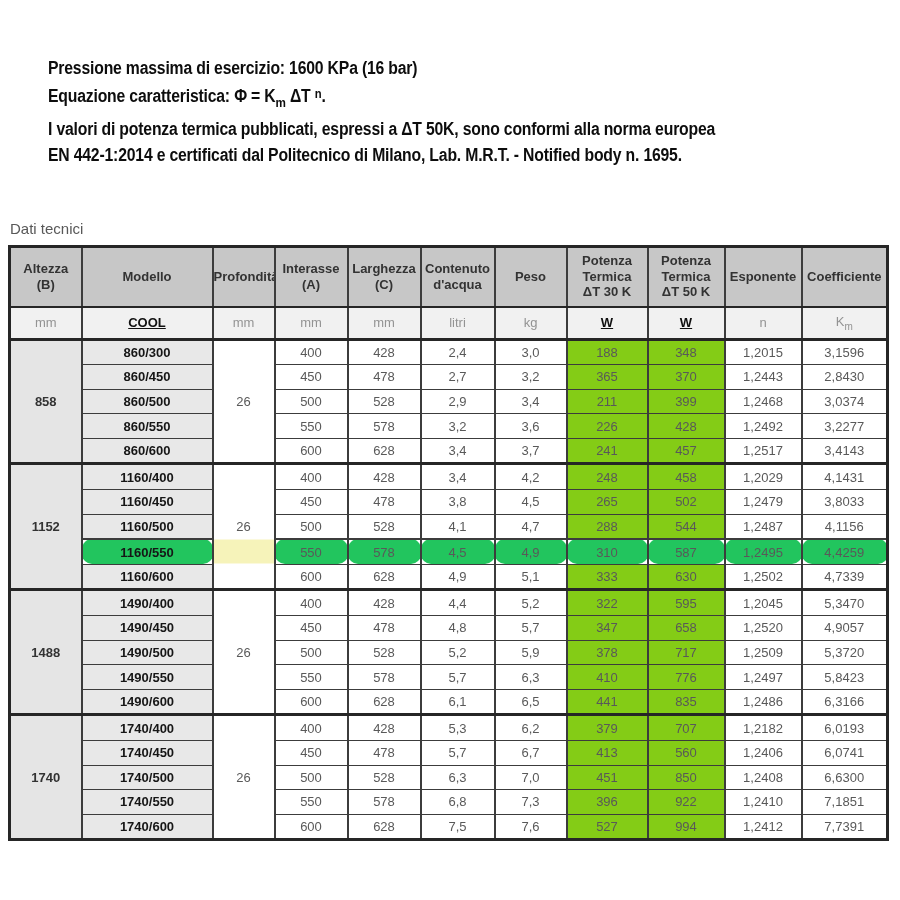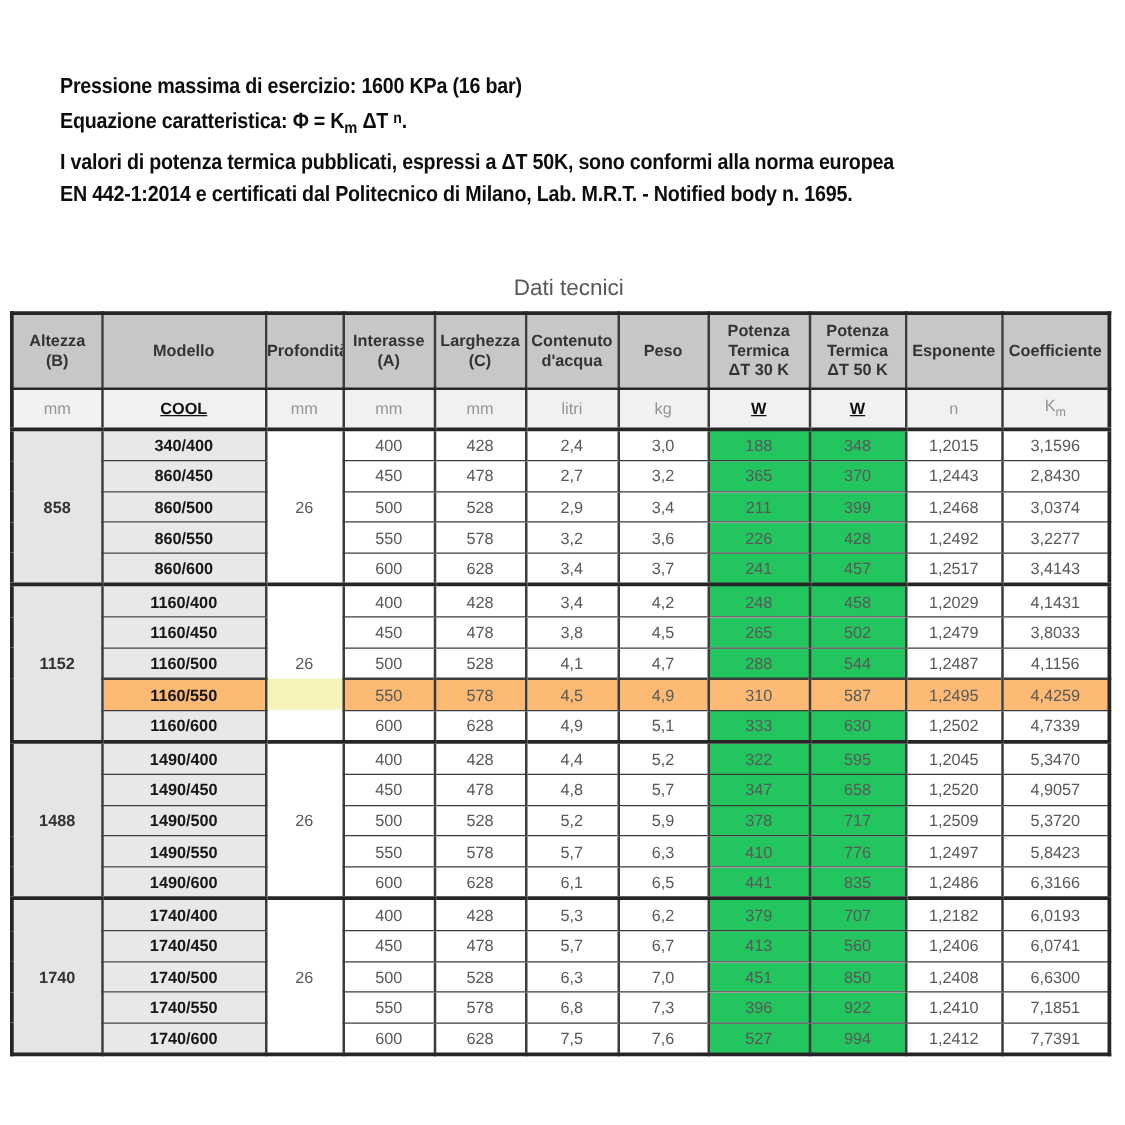--- a/index.html
+++ b/index.html
@@ -18,23 +18,22 @@
     transform: scaleX(0.9);
     transform-origin: 0 0;
     width: 840px;
     letter-spacing: -0.2px;
   }
   .intro .eq-sub { font-size: 13px; }
   .intro .eq-sup { font-size: 12.5px; vertical-align: 4px; }
   
   .section-title {
     margin: 52px 0 8px 10px;
-    font-size: 18px;
+    font-size: 15px;
     color: #585858;
-    text-align: center;
   }
   
   table {
     border-collapse: collapse;
     table-layout: fixed;
     width: 878px;
     margin-left: 8px;
     border: 3px solid #262626;
   }
   th, td {
@@ -63,23 +62,23 @@
     font-weight: 400;
     border-bottom: 2px solid #6d28d9;
   }
   thead tr.units th.em { color: #111111; font-weight: 700; text-decoration: underline; }
   thead tr.units sub { font-size: 10px; }
   tbody td { height: 23.6px; color: #595959; }
   td.c-alt  { background: #e5e5e5; font-weight: 700; color: #333333; }
   td.c-mod  { background: #e8e8e8; font-weight: 700; color: #161616; }
   td.c-prof { background: #ffffff; }
   td.c-num  { background: #ffffff; }
-  td.c-shade{ background: #22c55e; }
+  td.c-shade{ background: #84cc16; }
   tbody tr.group-start td { border-top: 3px solid #262626; }
-  tbody tr.highlight td { background: #fdba74; border-top-width: 2px; }
+  tbody tr.highlight td { background: #22c55e; border-top-width: 2px; border-radius: 10px; }
 </style>
 </head>
 <body>
 
 <div class="intro">
   <div>Pressione massima di esercizio: 1600 KPa (16 bar)</div>
   <div><span>Equazione caratteristica: Φ = K</span><sub class="eq-sub">m</sub><span>  ΔT </span><sup class="eq-sup">n</sup><span>.</span></div>
   <div>I valori di potenza termica pubblicati, espressi a ΔT 50K, sono conformi alla norma europea</div>
   <div>EN 442-1:2014 e certificati dal Politecnico di Milano, Lab. M.R.T. - Notified body n. 1695.</div>
 </div>
@@ -132,21 +131,21 @@
         <th><span>kg</span></th>
         <th class="em"><span>W</span></th>
         <th class="em"><span>W</span></th>
         <th><span>n</span></th>
         <th><span>K</span><sub>m</sub></th>
       </tr>
     </thead>
   <tbody>
       <tr class="group-start">
         <td class="c-alt" rowspan="5">858</td>
-        <td class="c-mod">340/400</td>
+        <td class="c-mod">860/300</td>
         <td class="c-prof" rowspan="5">26</td>
         <td class="c-num">400</td>
         <td class="c-num">428</td>
         <td class="c-num">2,4</td>
         <td class="c-num">3,0</td>
         <td class="c-shade">188</td>
         <td class="c-shade">348</td>
         <td class="c-num">1,2015</td>
         <td class="c-num">3,1596</td>
       </tr>

